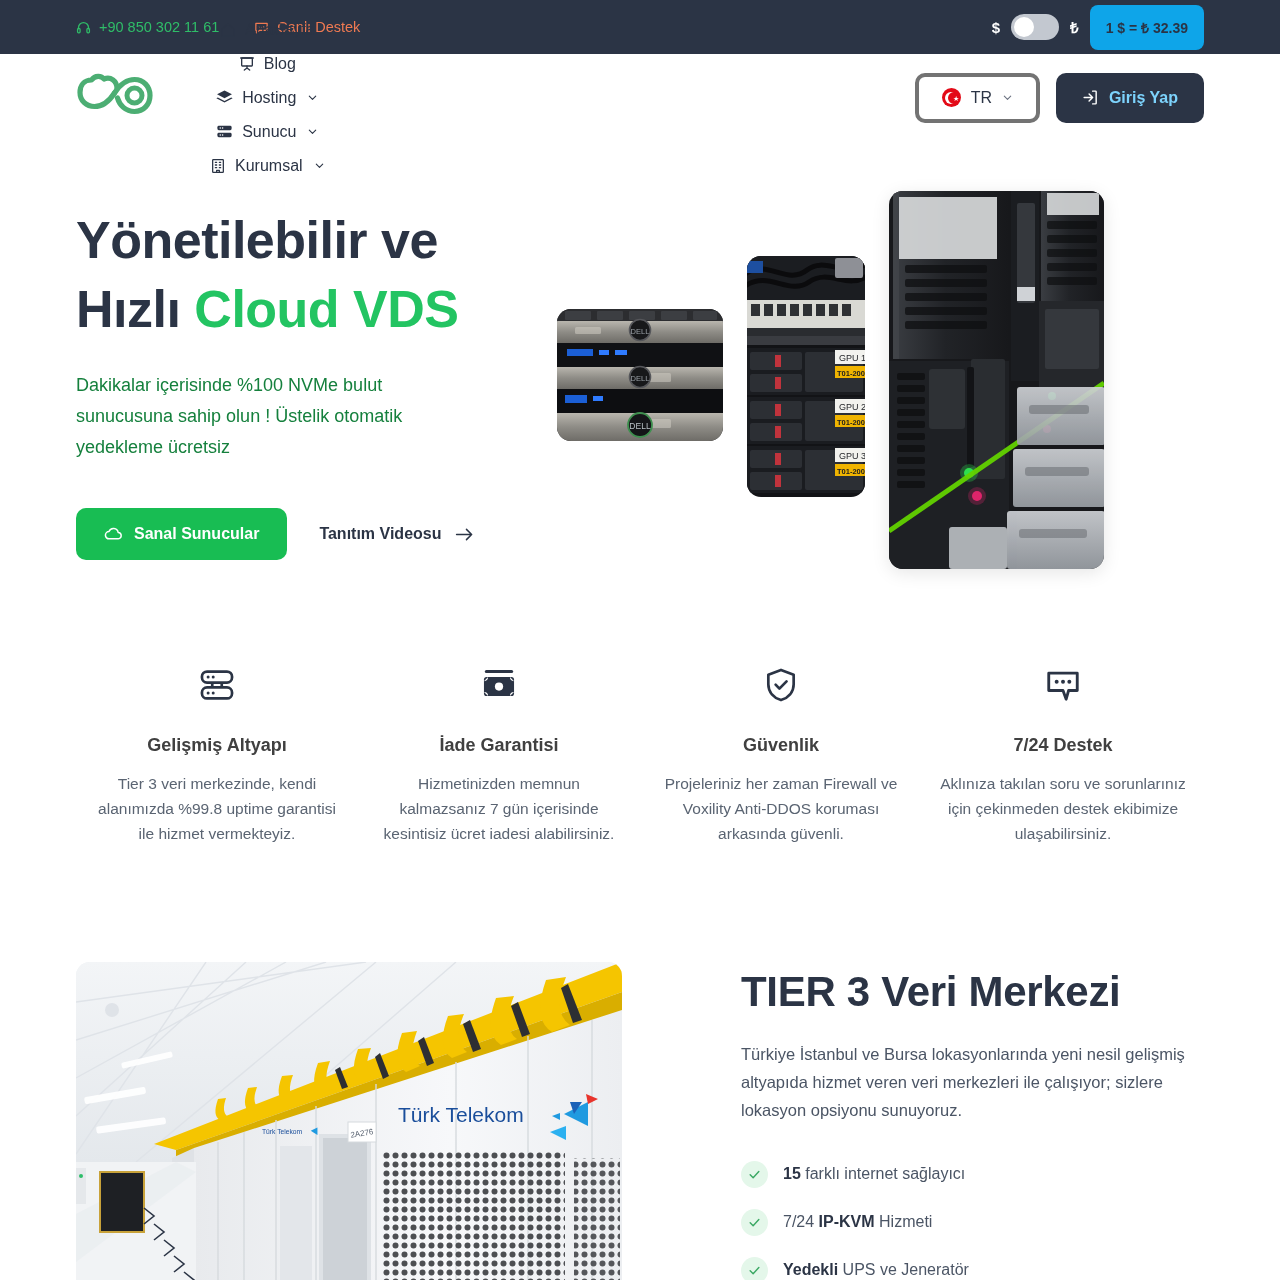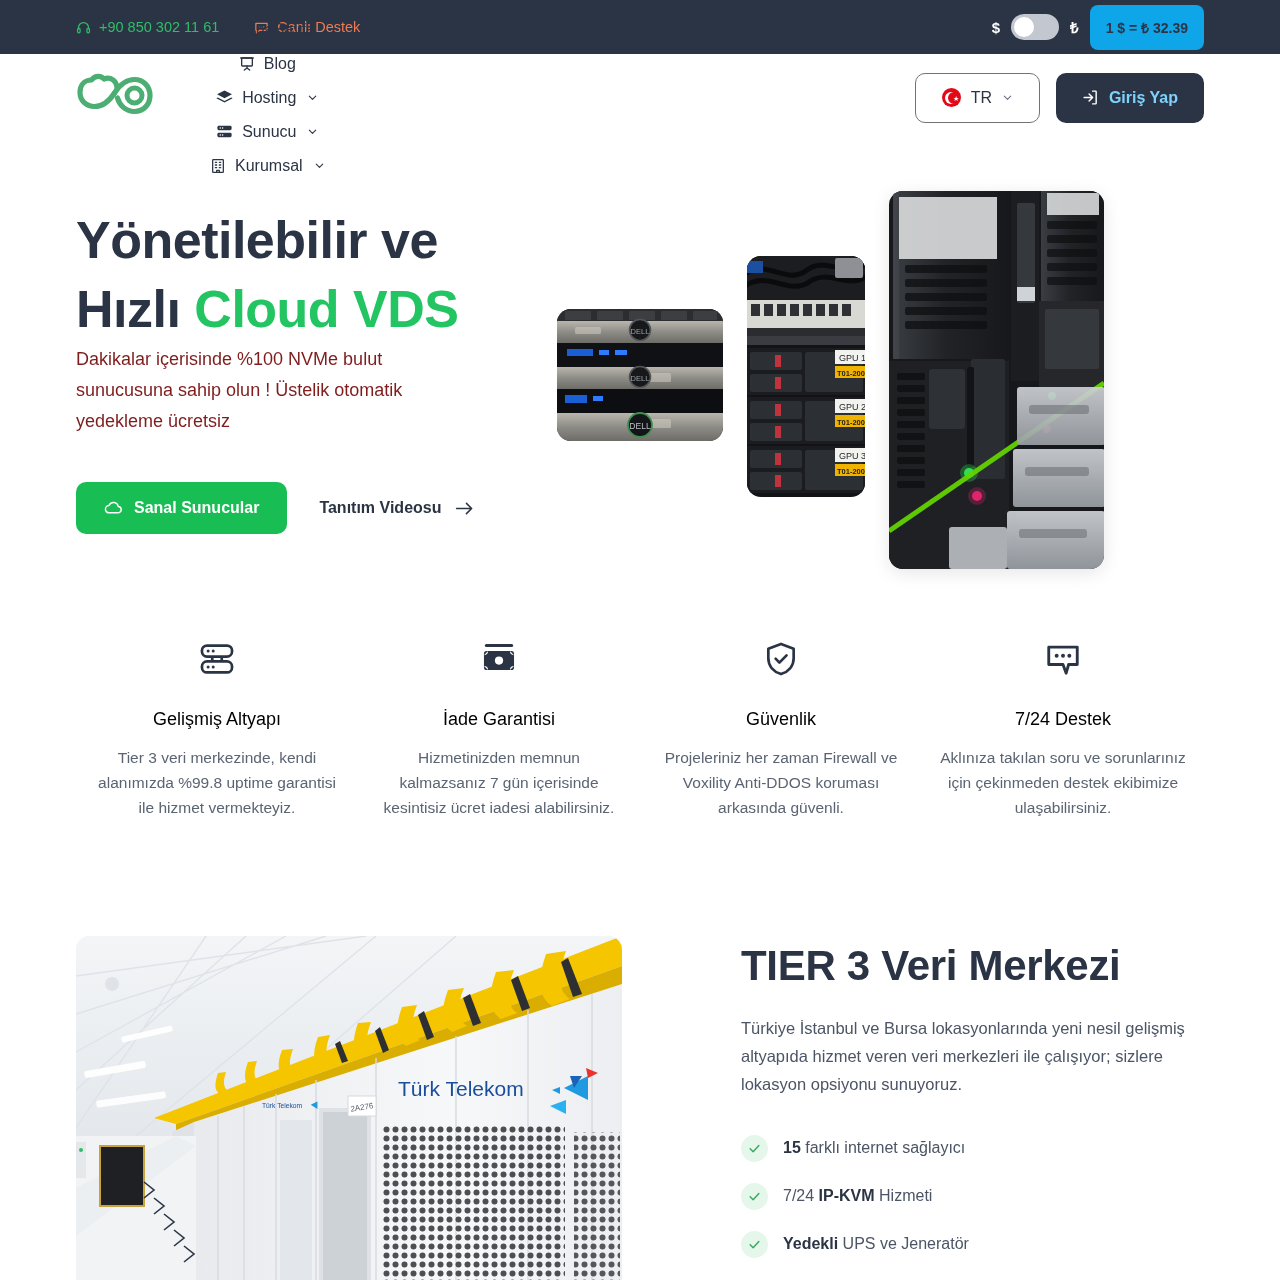--- a/index.html
+++ b/index.html
@@ -53,21 +53,21 @@
   .logo { width: 80px; height: 52px; display: flex; align-items: center; }
   .nav { display: flex; align-items: center; gap: 0px; margin-left: 36px; flex-direction: column; }
   .nav-item {
     display: flex; align-items: center; gap: 9px;
     color: #2b3445; font-size: 16px; font-weight: 500;
     padding: 8px 18px; cursor: pointer; white-space: nowrap;
   }
   .nav-item .caret { margin-left: 2px; }
   .header-right { margin-left: auto; display: flex; align-items: center; gap: 16px; }
   .lang-box {
-    border: 1px solid #737373; border-radius: 10px;
+    border: 4px solid #737373; border-radius: 10px;
     height: 50px; width: 125px;
     display: flex; align-items: center; justify-content: center; gap: 10px;
     font-size: 16px; font-weight: 500; color: #2b3445; cursor: pointer;
     background: #fff;
   }
   .flag {
     width: 19px; height: 19px; border-radius: 50%; background: #e30a17;
     position: relative; flex: none;
   }
   .flag::before {
@@ -93,21 +93,22 @@
     padding: 43px 76px 0 76px;
     position: relative;
   }
   .hero-left { width: 470px; padding-top: 22px; }
   h1.hero-title {
     font-size: 52px; line-height: 1.33; font-weight: 700;
     color: #2b3445; letter-spacing: -0.5px;
   }
   h1.hero-title .accent { color: #23c462; }
   .hero-sub {
-    font-size: 18px; line-height: 1.72; color: #7f1d1d; font-weight: 400;
+    margin-top: 26px;
+    font-size: 18px; line-height: 1.72; color: #15803d; font-weight: 400;
     max-width: 400px;
   }
   .hero-actions { margin-top: 45px; display: flex; align-items: center; gap: 18px; }
   .btn-primary {
     background: #1db954; background: #18bd53;
     color: #fff; border: none; border-radius: 10px;
     height: 52px; padding: 0 28px;
     display: flex; align-items: center; gap: 11px;
     font-size: 16px; font-weight: 700; cursor: pointer;
     font-family: inherit;
@@ -126,21 +127,21 @@
   .photo-rack { left: 343px; top: 7px;   width: 215px; height: 378px;
                 box-shadow: 0 4px 18px rgba(0,0,0,0.10); }
 
   
   .features {
     display: flex; padding: 103px 76px 0 76px; gap: 0;
   }
   .feature { flex: 1; text-align: center; padding: 0 18px; }
   .feature-icon { height: 44px; display: flex; align-items: center; justify-content: center; }
   .feature-title {
-    margin-top: 28px; font-size: 18px; font-weight: 400; color: #000000;
+    margin-top: 28px; font-size: 18px; font-weight: 700; color: #404040;
   }
   .feature-text {
     margin-top: 15px; font-size: 15.5px; line-height: 1.62; color: #5a6472;
   }
 
   
   .tier {
     display: flex; padding: 115px 76px 0 76px; gap: 0;
   }
   .tier-photo {

